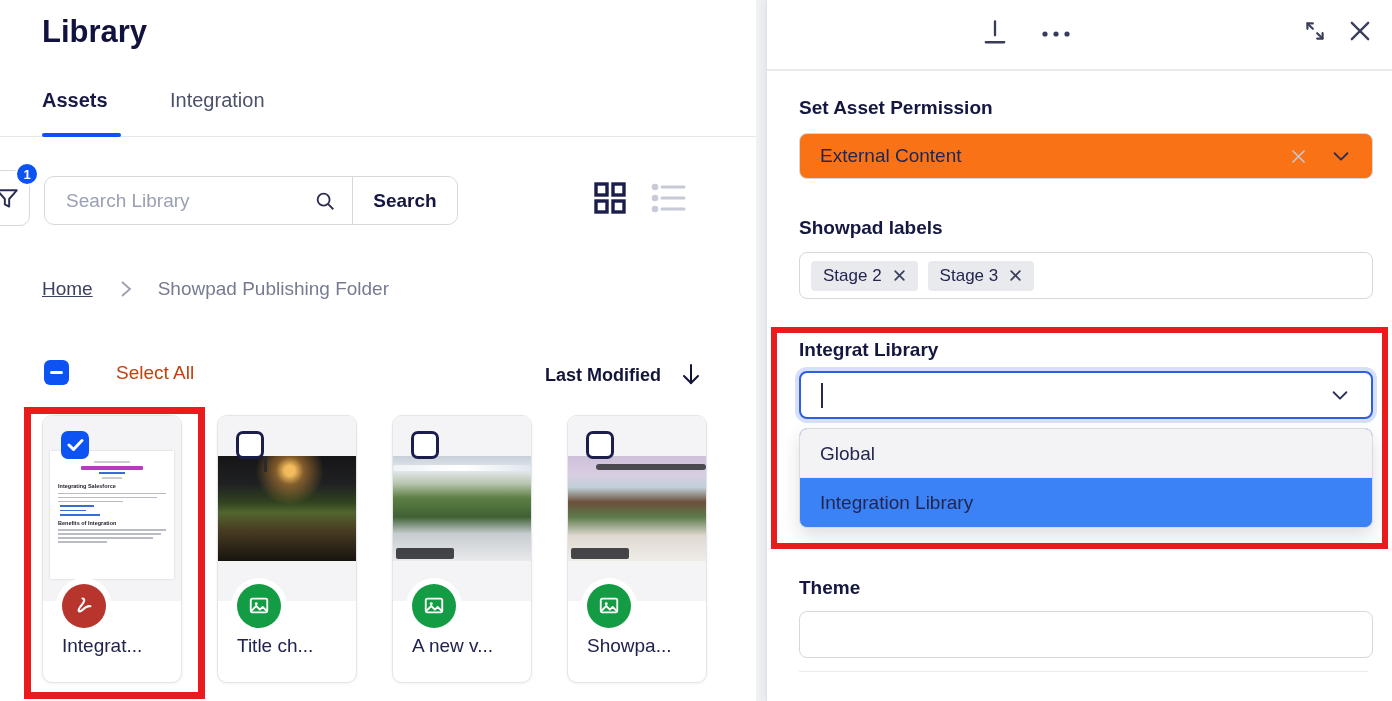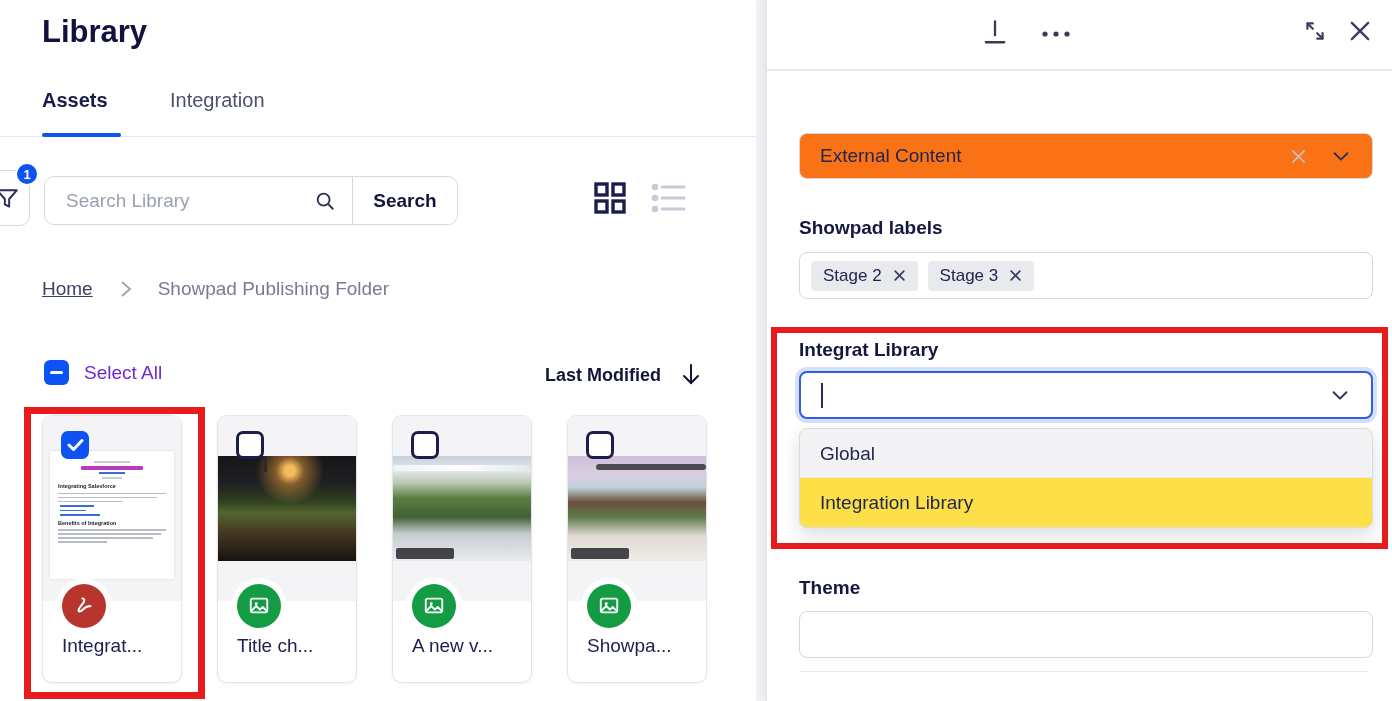--- a/index.html
+++ b/index.html
@@ -43,21 +43,21 @@
   .view-list{ left:650px; top:180px; cursor:pointer; }
 
   .crumb{ left:42px; top:278px; display:flex; align-items:center; gap:26px; }
   .crumb-home{ font-size:19px; color:#3c415f; text-decoration:underline; cursor:pointer; }
   .crumb-cur{ font-size:19px; color:var(--graytext); }
 
   .selrow{ left:44px; top:360px; display:flex; align-items:center; gap:15px; }
   .cbx-all{ width:25px; height:25px; border-radius:6px; background:var(--blue);
             display:flex; align-items:center; justify-content:center; cursor:pointer; }
   .cbx-all .minus{ width:13px; height:3px; background:#fff; border-radius:2px; }
-  .sel-label{ font-size:19px; color:#6d28d9; }
+  .sel-label{ font-size:19px; color:#c2410c;margin-left:32px; }
   .sortrow{ left:545px; top:363px; display:flex; align-items:center; gap:20px; }
   .sort-label{ font-size:18px; font-weight:700; color:#121439; }
 
   .hl-card{ left:24px; top:407px; width:181px; height:292px; border:7px solid var(--red); z-index:5; pointer-events:none; }
 
   .card{ top:415px; width:140px; height:268px; background:#fff; border:1px solid #e4e5ea;
          border-radius:10px; box-shadow:0 1px 3px rgba(20,20,50,.06); }
   .card .thumb{ position:absolute; left:0; top:0; width:100%; height:185px; background:#f4f4f6;
                 border-radius:10px 10px 0 0; }
   .card .cbx{ position:absolute; left:18px; top:15px; width:28px; height:28px; border-radius:7px;
@@ -125,21 +125,21 @@
 
   .hl-panel{ position:absolute; left:4px; top:327px; width:617px; height:222px;
              border:6px solid var(--red); z-index:6; pointer-events:none; }
 
   .combo{ position:absolute; left:32px; top:371px; width:574px; height:48px; background:#fff;
           border:2px solid #2f5fe0; border-radius:8px; box-shadow:0 0 0 4px rgba(92,130,244,.25);
           display:flex; align-items:center; }
   .combo .caret{ width:2px; height:25px; background:#262a52; margin-left:20px; }
   .combo .chev{ position:absolute; right:20px; display:flex; }
 
-  .popup{ position:absolute; left:32px; top:428px; width:574px; background:#fde047; border:1px solid #d9dbe1;
+  .popup{ position:absolute; left:32px; top:428px; width:574px; background:#3b82f6; border:1px solid #d9dbe1;
           border-radius:8px; overflow:hidden; box-shadow:0 8px 18px rgba(30,30,60,.14); }
   .opt{ height:49px; line-height:49px; padding-left:20px; font-size:19px; color:#23264f; cursor:pointer; }
   .opt.hovered{ background:#f3f3f6; border-bottom:1px solid #e9e9ee; }
 
   .theme-input{ position:absolute; left:32px; top:611px; width:574px; height:47px; border:1px solid #d5d7dd;
                 border-radius:8px; font-size:19px; color:#23264f; padding:0 18px; outline:none; font-family:inherit;}
   .panel-divider{ position:absolute; left:32px; right:24px; top:671px; height:1px; background:#ebebef; }
 </style>
 </head>
 <body>
@@ -339,20 +339,21 @@
         </svg>
     </span>
     <span class="icon-btn ic-close">
       <svg width="28" height="28" viewBox="0 0 24 24" fill="none" stroke="#3c3f5c" stroke-width="2" stroke-linecap="round">
           <line x1="5" y1="5" x2="19" y2="19"></line>
           <line x1="19" y1="5" x2="5" y2="19"></line>
         </svg>
     </span>
   </div>
 
+  <div class="fld-label lab-perm">Set Asset Permission</div>
   <div class="select1">
     <span class="val">External Content</span>
     <span class="clr">
       <svg width="19" height="19" viewBox="0 0 24 24" fill="none" stroke="#c6c8d2" stroke-width="2" stroke-linecap="round">
           <line x1="5" y1="5" x2="19" y2="19"></line>
           <line x1="19" y1="5" x2="5" y2="19"></line>
         </svg>
     </span>
     <span class="chev">
       <svg width="22" height="22" viewBox="0 0 24 24" fill="none" stroke="#2c2f55" stroke-width="2" stroke-linecap="round" stroke-linejoin="round">

